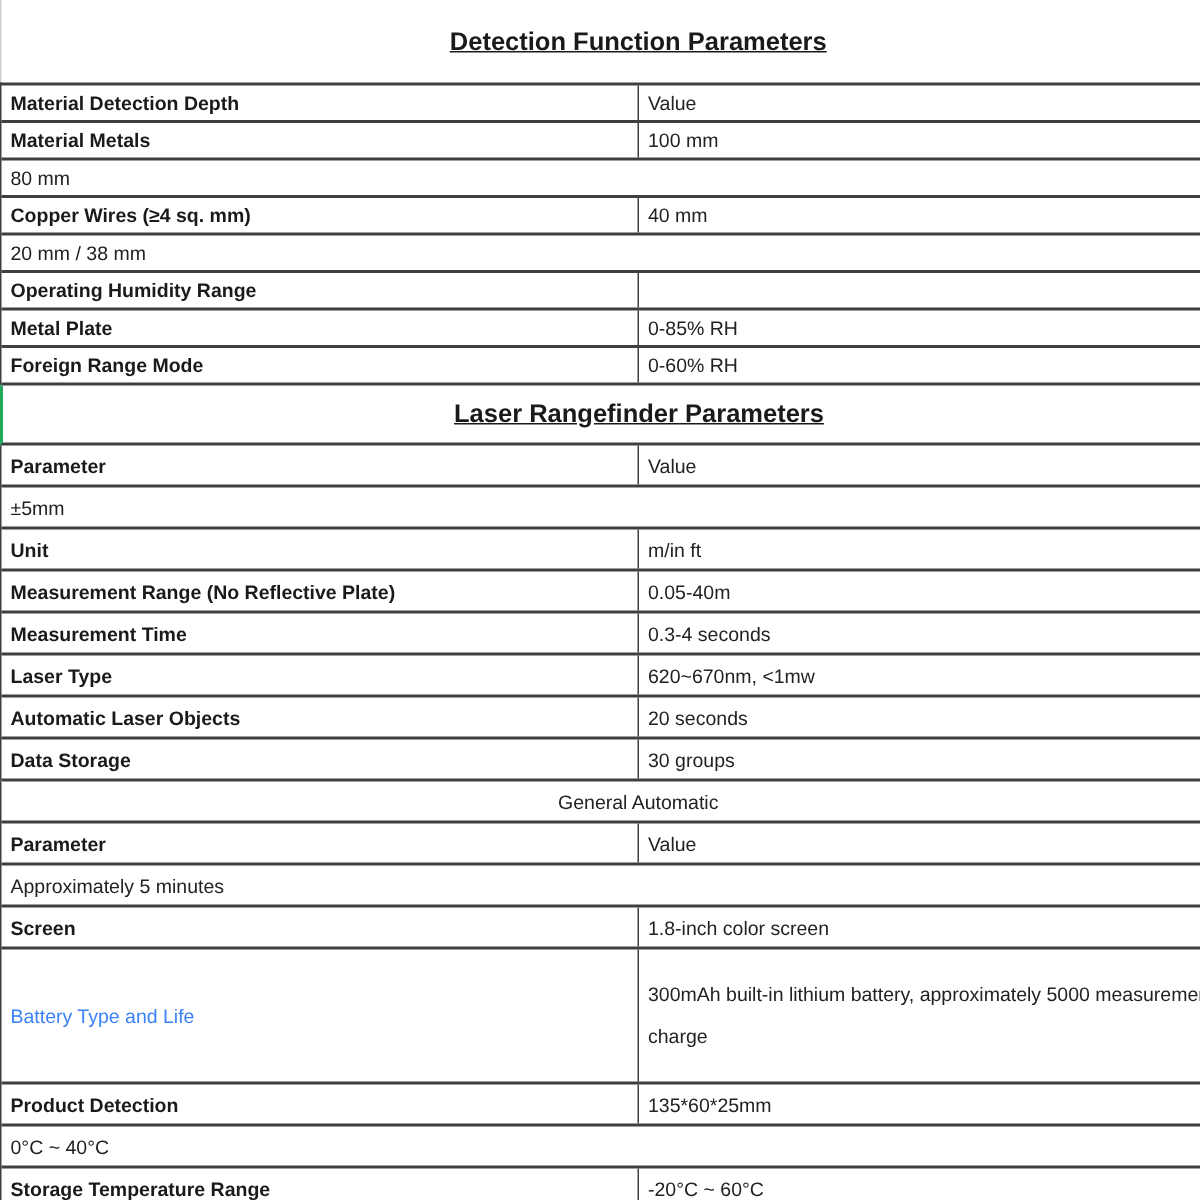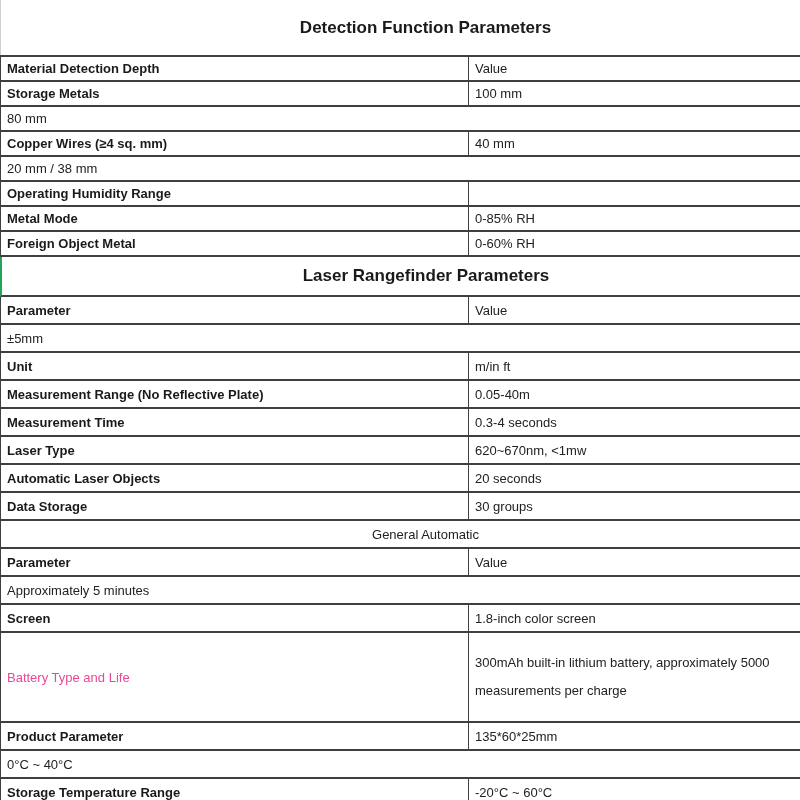--- a/index.html
+++ b/index.html
@@ -12,46 +12,46 @@
   }
   .page { width: 850px; }
 
   
   .title-block {
     height: 55px;
     border-left: 1px solid #cfcfcf;
     display: flex; align-items: center; justify-content: center;
     box-sizing: border-box;
   }
-  .big-title { font-size: 17px; font-weight: 700; }
+  .big-title { font-size: 17px; font-weight: 700; text-decoration: underline; }
 
   
   .tbl { border-left: 1px solid #3f3f3f; box-sizing: border-box; }
   .tbl-top { border-top: 2px solid #3f3f3f; }
   .row {
     display: flex;
     border-bottom: 2px solid #3f3f3f;
     box-sizing: border-box;
   }
   .r25 { height: 25px; }
   .r28 { height: 28px; }
   .r90 { height: 90px; }
   .cp {
-    width: 468px; box-sizing: border-box;
+    width: 425px; box-sizing: border-box;
     border-right: 1px solid #3f3f3f;
     display: flex; align-items: center;
     padding-left: 6px;
     font-size: 13px; font-weight: 700;
   }
   .cv {
     flex: 1; display: flex; align-items: center;
     padding-left: 6px; padding-right: 6px;
     font-size: 13px; font-weight: 400; color: #222222;
   }
-  .reg { font-weight: 400; color: #ec4899; }
+  .reg { font-weight: 400; color: #3b82f6; }
   .wrap2 { line-height: 28px; }
 
   
   .laser-title-row {
     height: 40px; box-sizing: border-box;
     border-left: 2px solid #21a65c;
     border-bottom: 2px solid #3f3f3f;
     display: flex; align-items: center; justify-content: center;
   }
 
@@ -69,43 +69,43 @@
   <div class="title-block">
     <div class="big-title">Detection Function Parameters</div>
   </div>
 
   <div class="tbl tbl-top">
     <div class="row r25">
       <div class="cp">Material Detection Depth</div>
       <div class="cv">Value</div>
     </div>
     <div class="row r25">
-      <div class="cp">Storage Metals</div>
+      <div class="cp">Material Metals</div>
       <div class="cv">100 mm</div>
     </div>
     <div class="row r25">
       <div class="cv">80 mm</div>
     </div>
     <div class="row r25">
       <div class="cp">Copper Wires (≥4 sq. mm)</div>
       <div class="cv">40 mm</div>
     </div>
     <div class="row r25">
       <div class="cv">20 mm / 38 mm</div>
     </div>
     <div class="row r25">
       <div class="cp">Operating Humidity Range</div>
       <div class="cv"></div>
     </div>
     <div class="row r25">
-      <div class="cp">Metal Mode</div>
+      <div class="cp">Metal Plate</div>
       <div class="cv">0-85% RH</div>
     </div>
     <div class="row r25">
-      <div class="cp">Foreign Object Metal</div>
+      <div class="cp">Foreign Range Mode</div>
       <div class="cv">0-60% RH</div>
     </div>
   </div>
 
   <div class="laser-title-row">
     <div class="big-title">Laser Rangefinder Parameters</div>
   </div>
 
   <div class="tbl">
     <div class="row r28">
@@ -156,21 +156,21 @@
       <div class="cp">Screen</div>
       <div class="cv">1.8-inch color screen</div>
     </div>
     <div class="row r90">
       <div class="cp reg">Battery Type and Life</div>
       <div class="cv">
           <span class="wrap2">300mAh built-in lithium battery, approximately 5000 measurements per charge</span>
         </div>
     </div>
     <div class="row r28">
-      <div class="cp">Product Parameter</div>
+      <div class="cp">Product Detection</div>
       <div class="cv">135*60*25mm</div>
     </div>
     <div class="row r28">
       <div class="cv">0°C ~ 40°C</div>
     </div>
     <div class="row r28">
       <div class="cp">Storage Temperature Range</div>
       <div class="cv">-20°C ~ 60°C</div>
     </div>
   </div>

